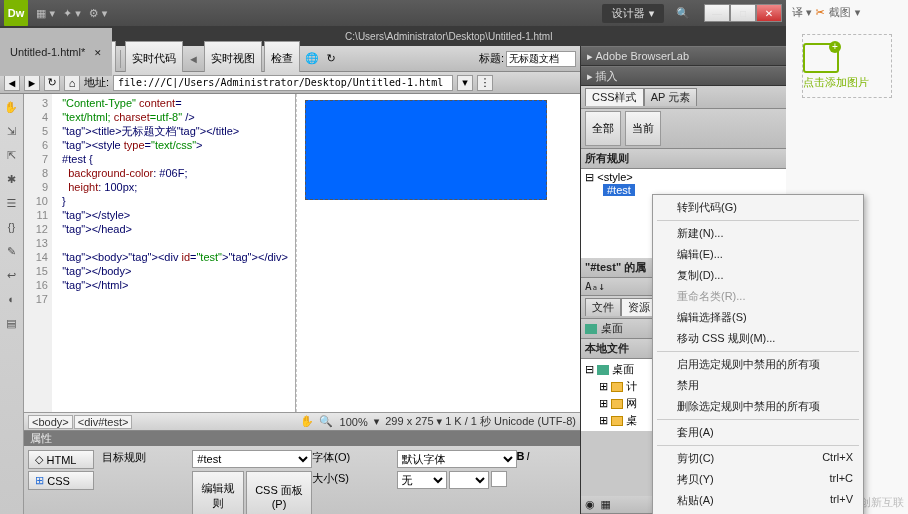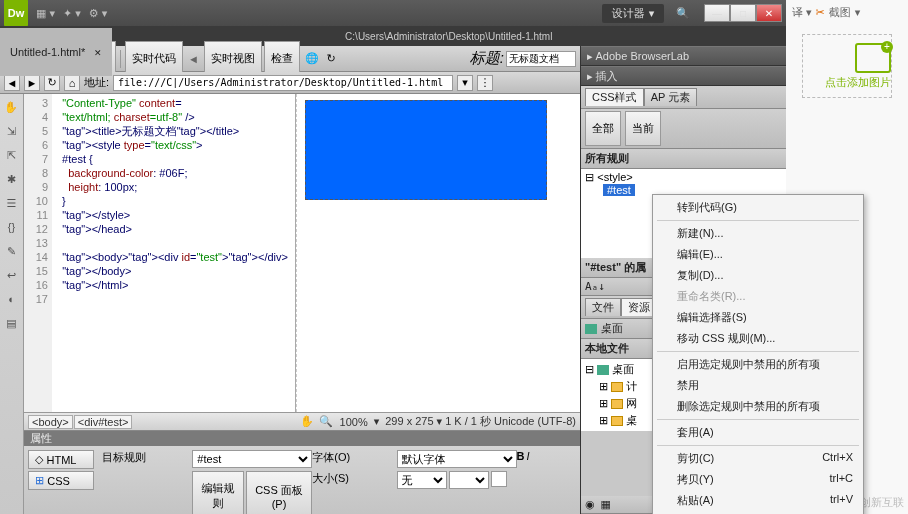--- a/index.html
+++ b/index.html
@@ -24,21 +24,21 @@
 
 .doctab-row { height: 20px; background: #3a3a3a; display: flex; align-items: center; }
 .doctab { background: #b8b8b8; color: #222; padding: 18px 10px; font-size: 10px; position: relative; margin-top: 31px; }
 .doctab .x { margin-left: 6px; font-size: 9px; }
 .docpath { flex: 1; text-align: center; color: #ccc; font-size: 10px; }
 
 
 .toolbar { height: 26px; background: linear-gradient(#d8d8d8,#bcbcbc); border-bottom: 1px solid #888; display: flex; align-items: center; padding: 0 4px; gap: 2px; }
 .tbtn { background: linear-gradient(#f4f4f4,#d4d4d4); border: 1px solid #999; padding: 9px 6px; cursor: pointer; font-size: 11px; }
 .tool-divider { width: 1px; height: 18px; background: #999; margin: 0 2px; }
-.toolbar .label { margin-left: auto; font-size: 15px; font-style: italic; }
+.toolbar .label { margin-left: auto; font-size: 11px; }
 .toolbar input { height: 16px; border: 1px solid #999; padding: 0 2px; font-size: 10px; width: 70px; }
 
 
 .addressbar { height: 22px; background: linear-gradient(#d8d8d8,#bcbcbc); border-bottom: 1px solid #888; display: flex; align-items: center; padding: 0 4px; gap: 4px; }
 .addr-icon { width: 16px; height: 16px; display: inline-flex; align-items: center; justify-content: center; border: 1px solid #999; background: #eee; cursor: pointer; }
 .addr-input { flex: 1; max-width: 340px; height: 16px; border: 1px solid #999; background: #fff; padding: 0 4px; font-size: 10px; font-family: monospace; }
 
 
 .main { flex: 1; display: flex; min-height: 0; }
 .left-toolstrip { width: 24px; background: linear-gradient(#d8d8d8,#c8c8c8); border-right: 1px solid #999; display: flex; flex-direction: column; align-items: center; padding-top: 4px; gap: 6px; }
@@ -84,21 +84,21 @@
 
 
 .context-menu { position: absolute; left: 652px; top: 194px; width: 212px; background: #f4f4f4; border: 1px solid #9a9a9a; box-shadow: 2px 2px 6px rgba(0,0,0,0.3); padding: 2px 0; z-index: 100; }
 .context-menu .mi { padding: 3px 10px 3px 24px; font-size: 12px; color: #222; cursor: pointer; display: flex; justify-content: space-between; }
 .context-menu .mi.disabled { color: #999; }
 .context-menu .sep { height: 1px; background: #ccc; margin: 2px 4px; }
 
 
 .right-sidebar { position: absolute; right: 0; top: 0; width: 122px; height: 514px; background: #f8f8f8; }
 .rs-top { height: 24px; display: flex; align-items: center; gap: 4px; padding: 0 6px; font-size: 11px; color: #666; }
-.rs-imgbox { margin: 10px auto; width: 90px; height: 64px; border: 1px dashed #bbb; display: flex; flex-direction: column; align-items: flex-end; justify-content: center; gap: 2px; }
+.rs-imgbox { margin: 10px auto; width: 90px; height: 64px; border: 1px dashed #bbb; display: flex; flex-direction: column; align-items: flex-start; justify-content: center; gap: 2px; }
 .rs-imgbox .ic { width: 36px; height: 30px; border: 2px solid #7db500; border-radius: 3px; position: relative; }
 .rs-imgbox .ic::after { content: "+"; position: absolute; right: -4px; top: -4px; background: #7db500; color: #fff; width: 12px; height: 12px; border-radius: 50%; font-size: 10px; display: flex; align-items: center; justify-content: center; }
 .rs-imgbox .lbl { color: #7db500; font-size: 11px; }
 .watermark { position: absolute; right: 4px; bottom: 4px; font-size: 11px; color: #bbb; display: flex; align-items: center; gap: 3px; }
 .watermark .circ { width: 16px; height: 16px; border: 1px solid #ccc; border-radius: 50%; display: flex; align-items: center; justify-content: center; font-size: 9px; }
 .files-tree { background: #fff; color: #000; font-size: 11px; padding: 2px 4px; }
 .files-tree .row { display: flex; align-items: center; gap: 3px; padding: 1px 0; }
 .folder-ic { width: 12px; height: 10px; background: #f5c04a; border: 1px solid #c08a00; display: inline-block; }
 .desktop-ic { width: 12px; height: 10px; background: #4a8; display: inline-block; }
 </style>

